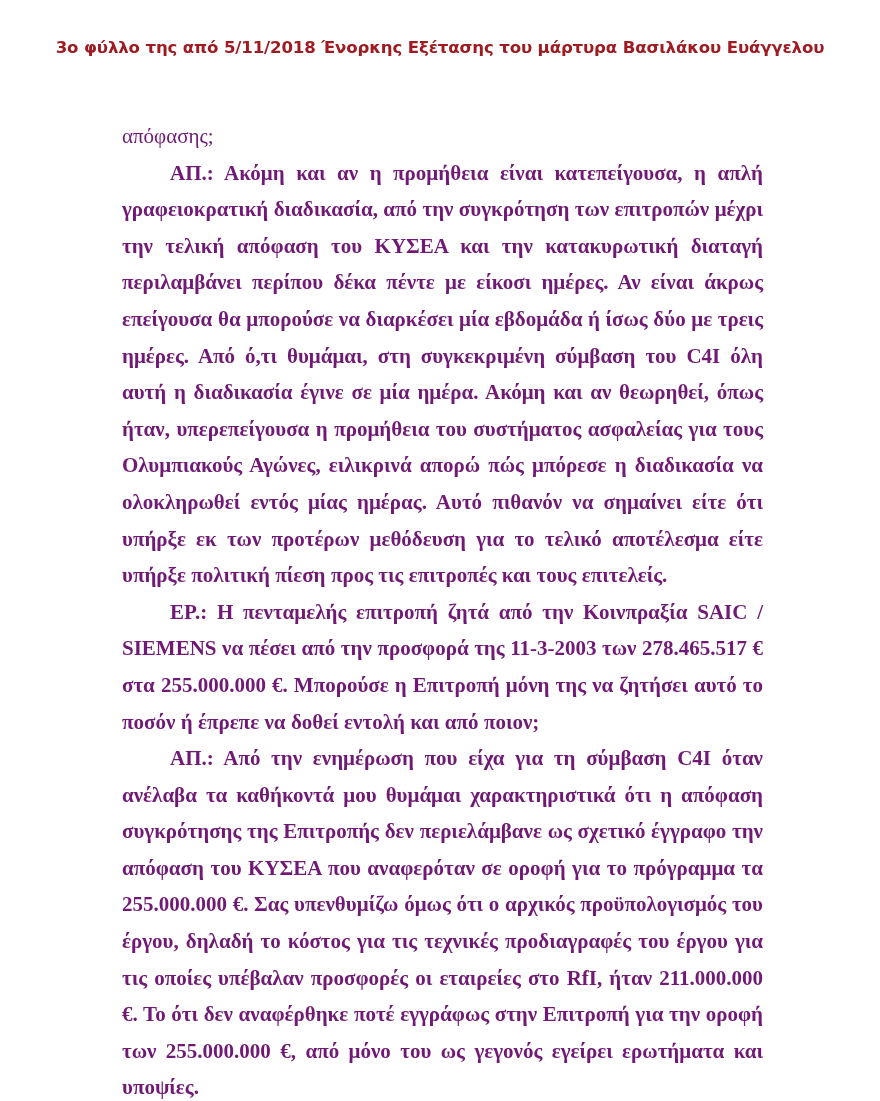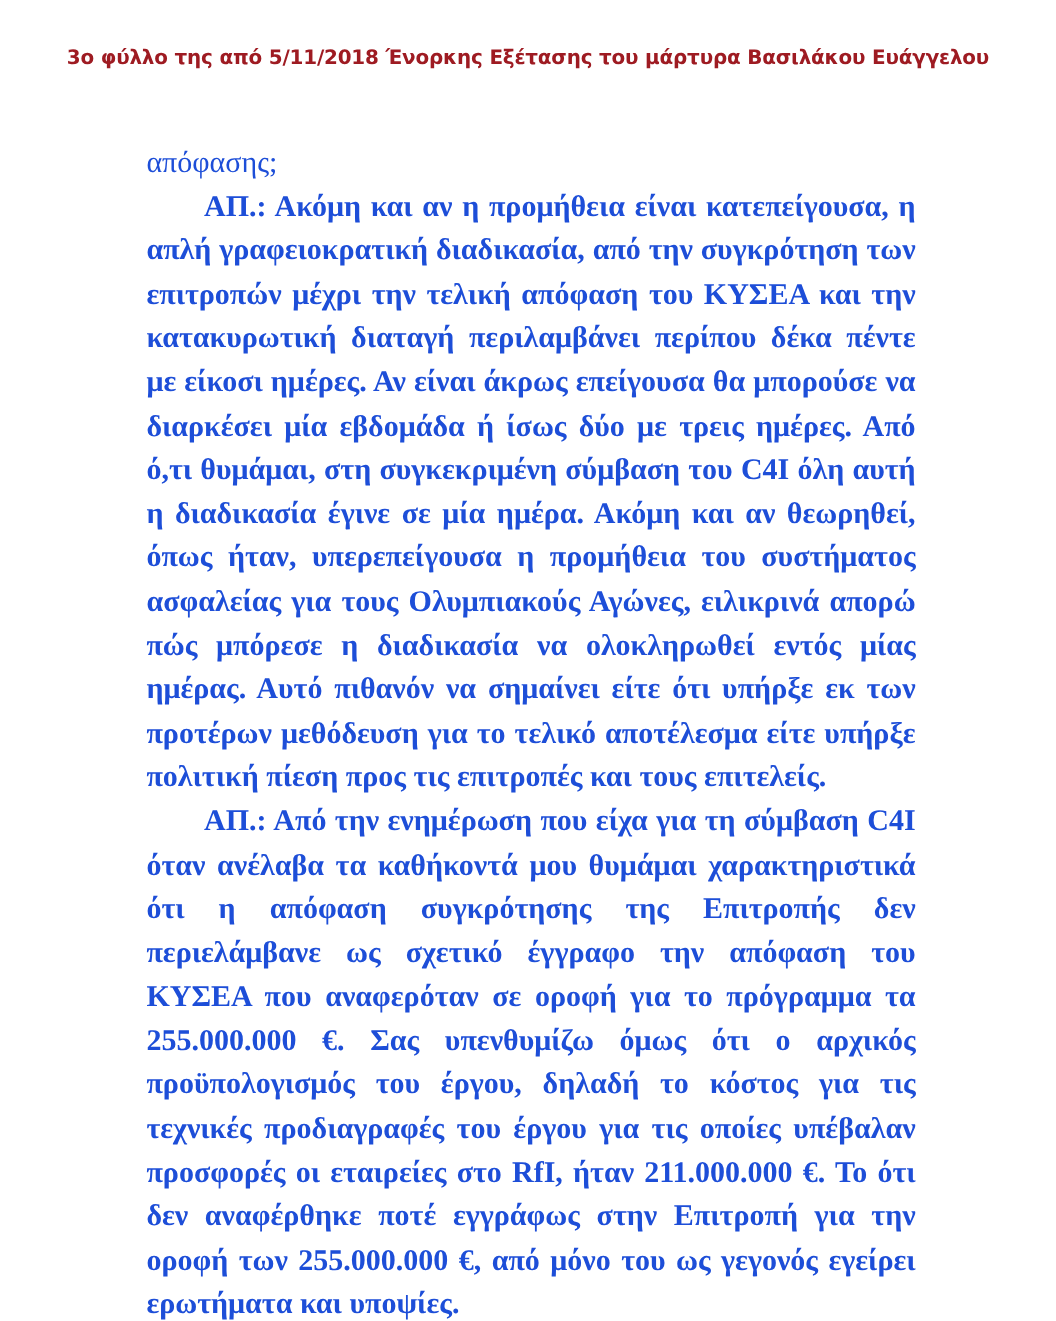--- a/index.html
+++ b/index.html
@@ -45,46 +45,47 @@
   .body-block {
     position: absolute;
     top: 118px;
     left: 122px;
     width: 641px;
   }
 
   p.para {
     margin: 0;
     padding: 0;
-    font-size: 25px;
+    font-size: 21px;
     line-height: 36.6px;
     text-align: justify;
     text-justify: inter-word;
     -webkit-hyphens: none;
     hyphens: none;
     word-spacing: 0.1px;
-    color: #1d4ed8;
+    color: #701a75;
   }
 
   p.para.indent {
     text-indent: 48px;
     font-weight: bold;
   }
 </style>
 </head>
 <body>
 
 <div class="page">
 
   <div class="doc-header">3ο φύλλο της από 5/11/2018 Ένορκης Εξέτασης του μάρτυρα Βασιλάκου Ευάγγελου</div>
 
   <div class="body-block">
 
     <p class="para">απόφασης;</p>
 
     <p class="para indent">ΑΠ.: Ακόμη και αν η προμήθεια είναι κατεπείγουσα, η απλή γραφειοκρατική διαδικασία, από την συγκρότηση των επιτροπών μέχρι την τελική απόφαση του ΚΥΣΕΑ και την κατακυρωτική διαταγή περιλαμβάνει περίπου δέκα πέντε με είκοσι ημέρες. Αν είναι άκρως επείγουσα θα μπορούσε να διαρκέσει μία εβδομάδα ή ίσως δύο με τρεις ημέρες. Από ό,τι θυμάμαι, στη συγκεκριμένη σύμβαση του C4I όλη αυτή η διαδικασία έγινε σε μία ημέρα. Ακόμη και αν θεωρηθεί, όπως ήταν, υπερεπείγουσα η προμήθεια του συστήματος ασφαλείας για τους Ολυμπιακούς Αγώνες, ειλικρινά απορώ πώς μπόρεσε η διαδικασία να ολοκληρωθεί εντός μίας ημέρας. Αυτό πιθανόν να σημαίνει είτε ότι υπήρξε εκ των προτέρων μεθόδευση για το τελικό αποτέλεσμα είτε υπήρξε πολιτική πίεση προς τις επιτροπές και τους επιτελείς.</p>
 
+    <p class="para indent">ΕΡ.: Η πενταμελής επιτροπή ζητά από την Κοινπραξία SAIC / SIEMENS να πέσει από την προσφορά της 11-3-2003 των 278.465.517 € στα 255.000.000 €. Μπορούσε η Επιτροπή μόνη της να ζητήσει αυτό το ποσόν ή έπρεπε να δοθεί εντολή και από ποιον;</p>
 
     <p class="para indent">ΑΠ.: Από την ενημέρωση που είχα για τη σύμβαση C4I όταν ανέλαβα τα καθήκοντά μου θυμάμαι χαρακτηριστικά ότι η απόφαση συγκρότησης της Επιτροπής δεν περιελάμβανε ως σχετικό έγγραφο την απόφαση του ΚΥΣΕΑ που αναφερόταν σε οροφή για το πρόγραμμα τα 255.000.000 €. Σας υπενθυμίζω όμως ότι ο αρχικός προϋπολογισμός του έργου, δηλαδή το κόστος για τις τεχνικές προδιαγραφές του έργου για τις οποίες υπέβαλαν προσφορές οι εταιρείες στο RfI, ήταν 211.000.000 €. Το ότι δεν αναφέρθηκε ποτέ εγγράφως στην Επιτροπή για την οροφή των 255.000.000 €, από μόνο του ως γεγονός εγείρει ερωτήματα και υποψίες.</p>
 
   </div>
 
 </div>
 
 </body></html>

